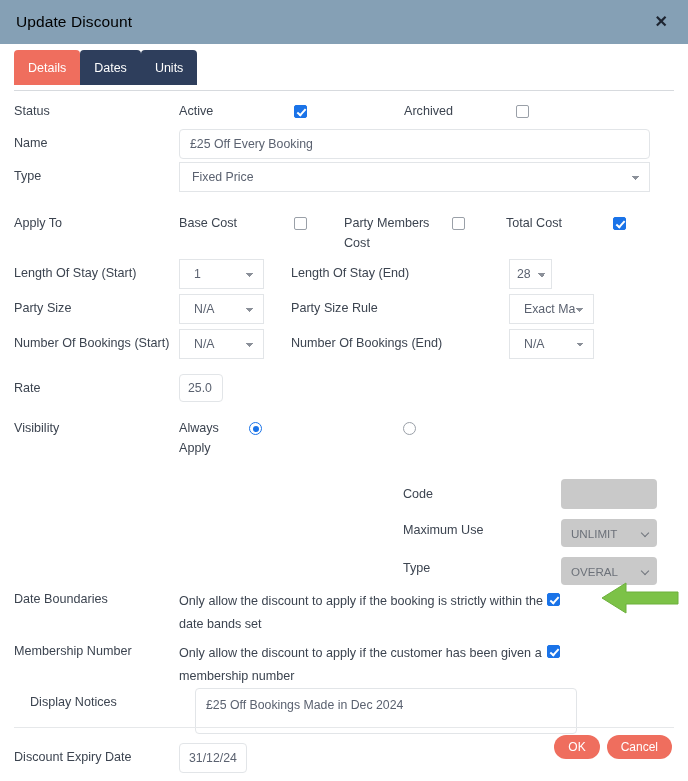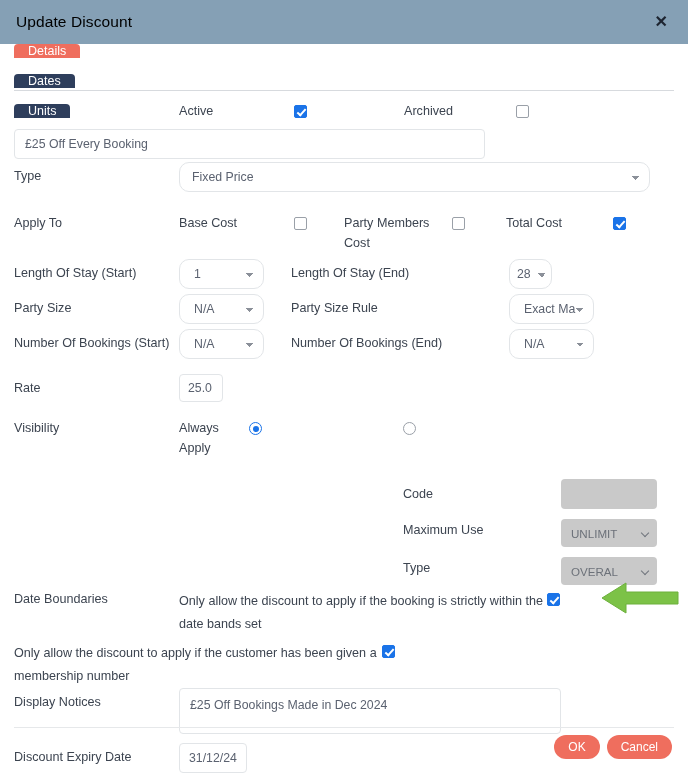--- a/index.html
+++ b/index.html
@@ -35,23 +35,22 @@
     cursor: pointer;
     padding: 2px 4px;
   }
 
   
   .tab-strip {
     position: relative;
     height: 47px;
     padding-left: 14px;
     display: flex;
-    align-items: flex-start;
-    gap: 16px;
-    flex-direction: column;
+    align-items: center;
+    gap: 0;
   }
   .tab-strip::after {
     content:"";
     position:absolute;
     left: 14px; right: 14px; bottom: 0;
     height: 1px; background: #d7dade;
   }
   .tab {
     position: relative;
     z-index: 2;
@@ -110,21 +109,21 @@
   textarea.text-input {
     width: 382px; height: 46px; resize: none;
     line-height: 1.5;
   }
 
   select.sel {
     font-family: "Liberation Sans", sans-serif;
     font-size: 12.3px;
     color: #5b6270;
     border: 1px solid #e2e5e8;
-    border-radius: 10px;
+    border-radius: 0;
     background: #fff;
     padding: 7px 8px;
     outline: none;
     -webkit-appearance: none;
     appearance: none;
     background-image:
       linear-gradient(45deg, transparent 50%, #8b9099 50%),
       linear-gradient(135deg, #8b9099 50%, transparent 50%);
     background-position: calc(100% - 13px) 13px, calc(100% - 9px) 13px;
     background-size: 4px 4px, 4px 4px;
@@ -261,20 +260,21 @@
         <span class="cb checked"></span>
       </div>
       <div class="txt" style="width:112px;">Archived</div>
       <div style="padding-top:7px;">
         <span class="cb"></span>
       </div>
     </div>
   </div>
 
   <div class="row" style="min-height:33px;">
+    <div class="label">Name</div>
     <div class="field-area">
       <input class="text-input wide" type="text" value="£25 Off Every Booking" style="">
     </div>
   </div>
 
   <div class="row" style="min-height:47px;">
     <div class="label">Type</div>
     <div class="field-area">
       <select class="sel wide">
         <option>Fixed Price</option>
@@ -409,29 +409,30 @@
     <div class="label">Date Boundaries</div>
     <div class="field-area">
       <div class="txt" style="width:368px;line-height:1.85;">Only allow the discount to apply if the booking is strictly within the date bands set</div>
       <div style="padding-top:7px;">
         <span class="cb checked"></span>
       </div>
     </div>
   </div>
 
   <div class="row" style="min-height:48px;">
+    <div class="label">Membership Number</div>
     <div class="field-area">
       <div class="txt" style="width:368px;line-height:1.85;">Only allow the discount to apply if the customer has been given a membership number</div>
       <div style="padding-top:7px;">
         <span class="cb checked"></span>
       </div>
     </div>
   </div>
 
-  <div class="row" style="min-height:55px;">
+  <div class="row" style="min-height:55px;margin-left:16px;">
     <div class="label">Display Notices</div>
     <div class="field-area">
       <textarea class="text-input" style="">£25 Off Bookings Made in Dec 2024</textarea>
     </div>
   </div>
 
   <div class="row" style="min-height:40px;">
     <div class="label">Discount Expiry Date</div>
     <div class="field-area">
       <input class="text-input date" type="text" value="31/12/24" style="">

